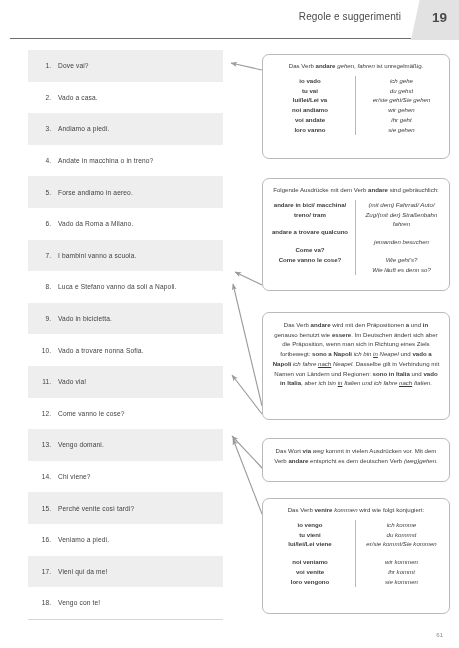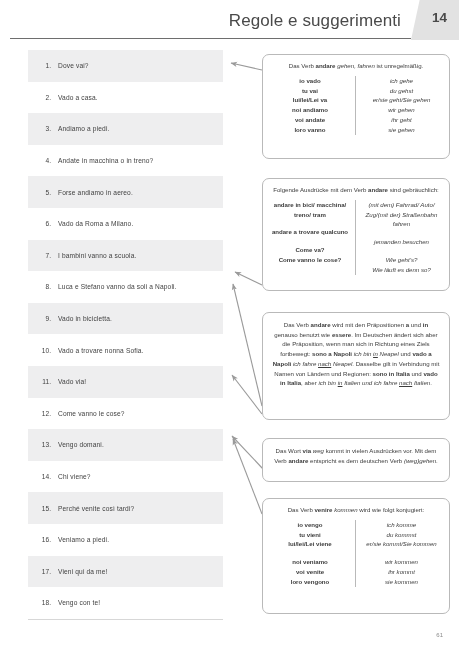--- a/index.html
+++ b/index.html
@@ -28,21 +28,21 @@
     top: 0; right: 0;
     width: 48px;
     height: 40px;
     background: #e2e2e2;
     clip-path: polygon(18% 0, 100% 0, 100% 100%, 0 100%);
   }
   .header-title {
     position: absolute;
     right: 58px;
     top: 11px;
-    font-size: 17px;
+    font-size: 10px;
     color: #4a4a4a;
     letter-spacing: .1px;
     white-space: nowrap;
   }
   .header-chapter {
     position: absolute;
     right: 12px;
     top: 10px;
     font-size: 13.5px;
     font-weight: bold;
@@ -164,21 +164,21 @@
     font-size: 6px;
     color: #8a8a8a;
   }
 </style>
 </head>
 <body>
 
 <div class="header">
   <div class="header-corner"></div>
   <div class="header-title">Regole e suggerimenti</div>
-  <div class="header-chapter">14</div>
+  <div class="header-chapter">19</div>
   <div class="header-rule"></div>
 </div>
 
 <div class="exercise-list" id="exercise-list">
     <div class="ex-row shaded">
       <span class="ex-num">1.</span>
       <span class="ex-text">Dove vai?</span>
     </div>
     <div class="ex-row">
       <span class="ex-num">2.</span>

